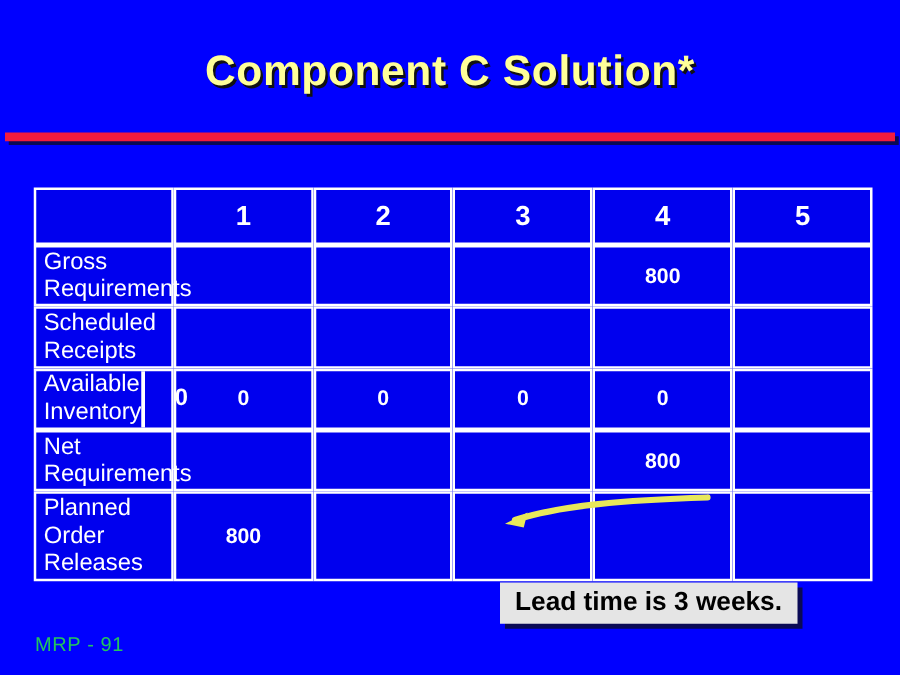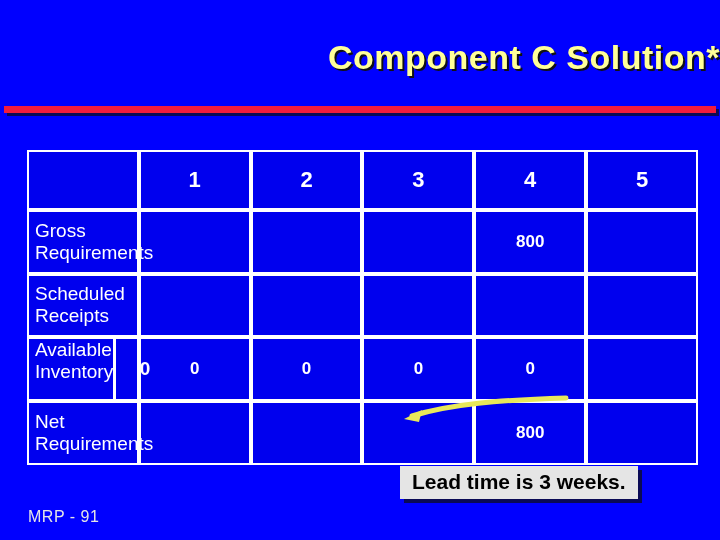--- a/index.html
+++ b/index.html
@@ -14,21 +14,21 @@
     overflow: hidden;
     position: relative;
   }
 
   
   #slide-title {
     position: absolute;
     left: 0;
     top: 38px;
     width: 720px;
-    text-align: right;
+    text-align: center;
     font-size: 34px;
     font-weight: bold;
     color: #ffff99;
     letter-spacing: 0.5px;
     text-shadow: 2px 2px 0 #111111;
     white-space: nowrap;
   }
 
   
   #title-rule {
@@ -122,21 +122,21 @@
     padding: 4px 12px 5px 12px;
     white-space: nowrap;
     box-shadow: 4px 4px 0 #0a0a55;
   }
 
   
   #footer-tag {
     position: absolute;
     left: 28px;
     top: 508px;
-    color: #e5e5e5;
+    color: #22c55e;
     font-size: 16px;
     font-weight: normal;
     letter-spacing: 0.5px;
   }
 </style>
 </head>
 <body>
 
 <div id="slide-title">Component C Solution*</div>
 
@@ -188,20 +188,28 @@
     <tr>
       <td class="label-cell">Net Requirements</td>
       <td></td>
       <td></td>
       <td></td>
       <td>800</td>
       <td></td>
     </tr>
 
 
+    <tr>
+      <td class="label-cell">Planned Order Releases</td>
+      <td>800</td>
+      <td></td>
+      <td></td>
+      <td></td>
+      <td></td>
+    </tr>
   </tbody>
 </table>
 
 <svg id="lead-arrow" viewBox="0 0 720 540" width="720" height="540">
   <path d="M 566 398 C 500 400, 450 404, 412 416" stroke="#e8e85a" stroke-width="5" fill="none" stroke-linecap="round"></path>
   <path d="M 404 419 L 422 410 L 419 422 Z" fill="#e8e85a"></path>
 </svg>
 
 <div id="leadtime-callout">Lead time is 3 weeks.</div>
 

